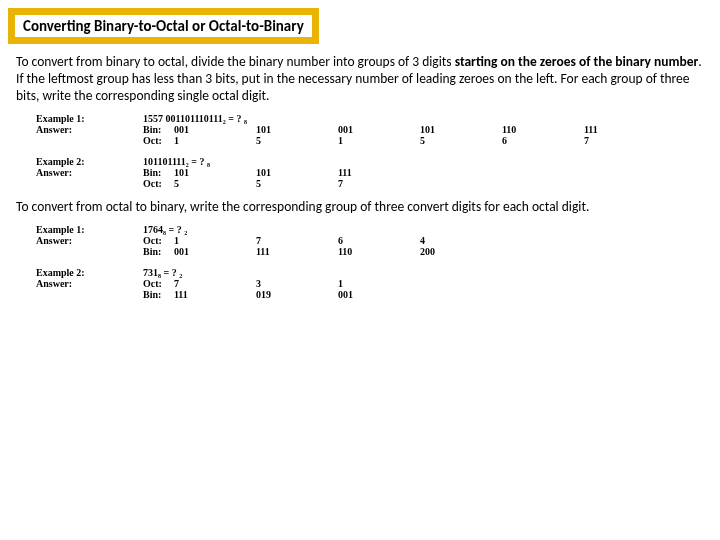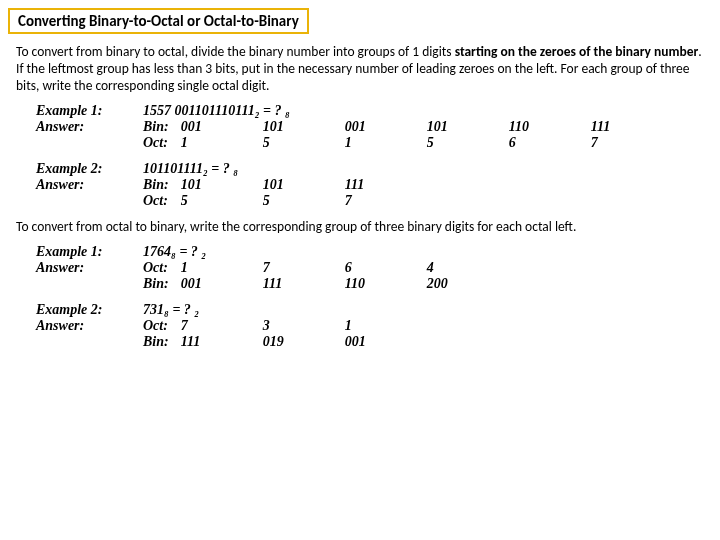--- a/index.html
+++ b/index.html
@@ -7,36 +7,35 @@
     padding: 8px;
     font-family: Calibri, Arial, sans-serif;
     font-size: 13.5px;
     background: #fff;
     color: #000;
     width: 720px;
     box-sizing: border-box;
   }
   .title-box {
     display: inline-block;
-    border: 2px solid #eab308;
+    border: 7px solid #eab308;
     padding: 2px 8px;
     font-weight: bold;
     font-size: 15px;
     margin-bottom: 6px;
   }
   .para {
     margin: 4px 8px 8px 8px;
     line-height: 1.25;
   }
   .bold { font-weight: bold; }
   .example-block {
     margin: 4px 0 10px 28px;
     font-family: "Times New Roman", serif;
-    font-size: 14px;
-    font-style: italic;
+    font-size: 10px;
   }
   .example-block table {
     border-collapse: collapse;
   }
   .example-block td {
     padding: 0 12px 0 0;
     vertical-align: top;
     white-space: nowrap;
   }
   .example-block .lab { font-weight: bold; width: 95px; }
@@ -44,21 +43,21 @@
   .col { min-width: 70px; }
 </style>
 </head>
 <body>
 
 
 
 <div class="title-box">Converting Binary-to-Octal or Octal-to-Binary</div>
 
 <div class="para">
-  <span>To convert from binary to octal, divide the binary number into groups of 1 digits </span><span class="bold">starting on the zeroes of the binary number</span><span>. If the leftmost group has less than 3 bits, put in the necessary number of leading zeroes on the left. For each group of three bits, write the corresponding single octal digit.</span>
+  <span>To convert from binary to octal, divide the binary number into groups of 3 digits </span><span class="bold">starting on the zeroes of the binary number</span><span>. If the leftmost group has less than 3 bits, put in the necessary number of leading zeroes on the left. For each group of three bits, write the corresponding single octal digit.</span>
 </div>
 
 <div class="example-block">
 <table>
   <tbody>
         <tr>
     <td class="lab">Example 1:</td>
     <td class="h" colspan="6">1557 001101110111₂ = ? ₈</td>
   </tr>
   <tr>
@@ -103,21 +102,21 @@
     <td></td>
     <td class="h">Oct:</td>
     <td class="h col">5</td>
     <td class="h col">5</td>
     <td class="h col">7</td>
   </tr>
 </tbody>
     </table>
 </div>
 
-<div class="para">To convert from octal to binary, write the corresponding group of three binary digits for each octal left.</div>
+<div class="para">To convert from octal to binary, write the corresponding group of three convert digits for each octal digit.</div>
 
 <div class="example-block">
 <table>
   <tbody>
         <tr>
     <td class="lab">Example 1:</td>
     <td class="h" colspan="5">1764₈ = ? ₂</td>
   </tr>
   <tr>
     <td class="lab">Answer:</td>

